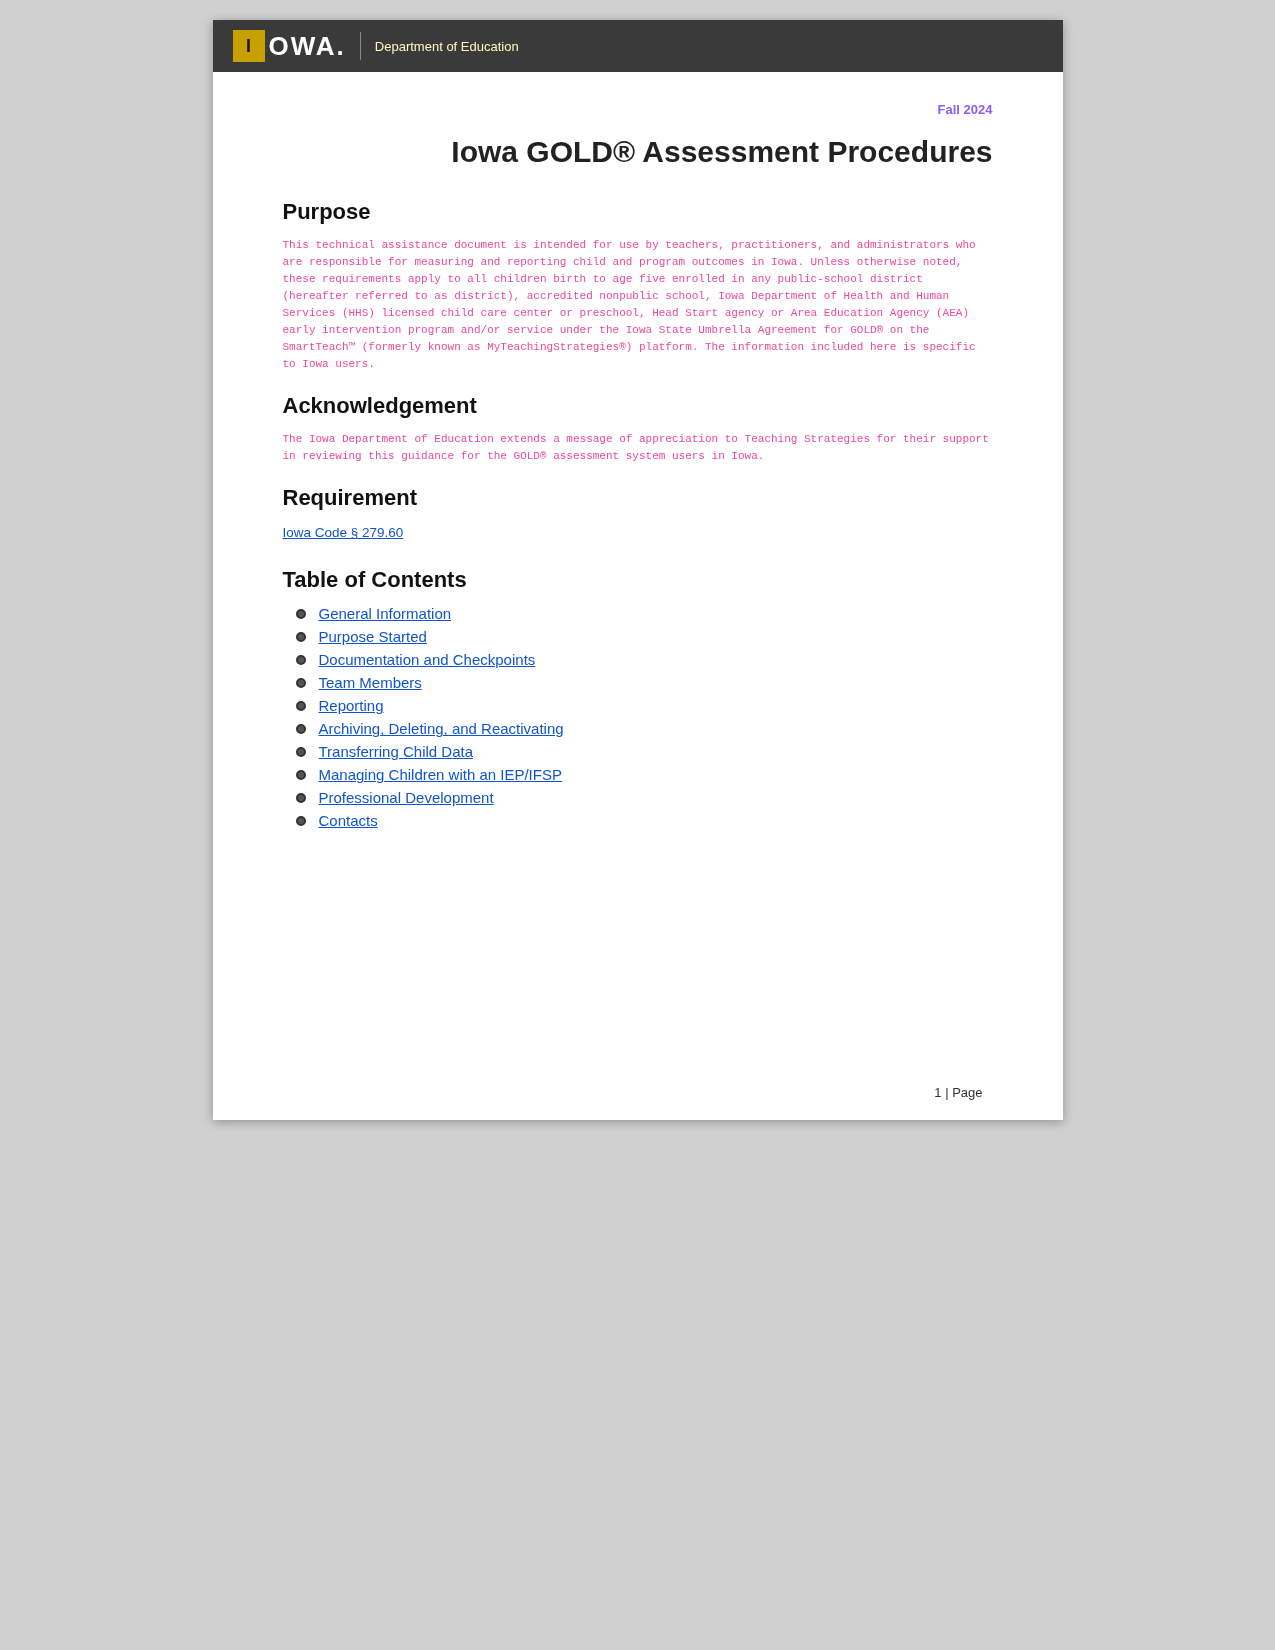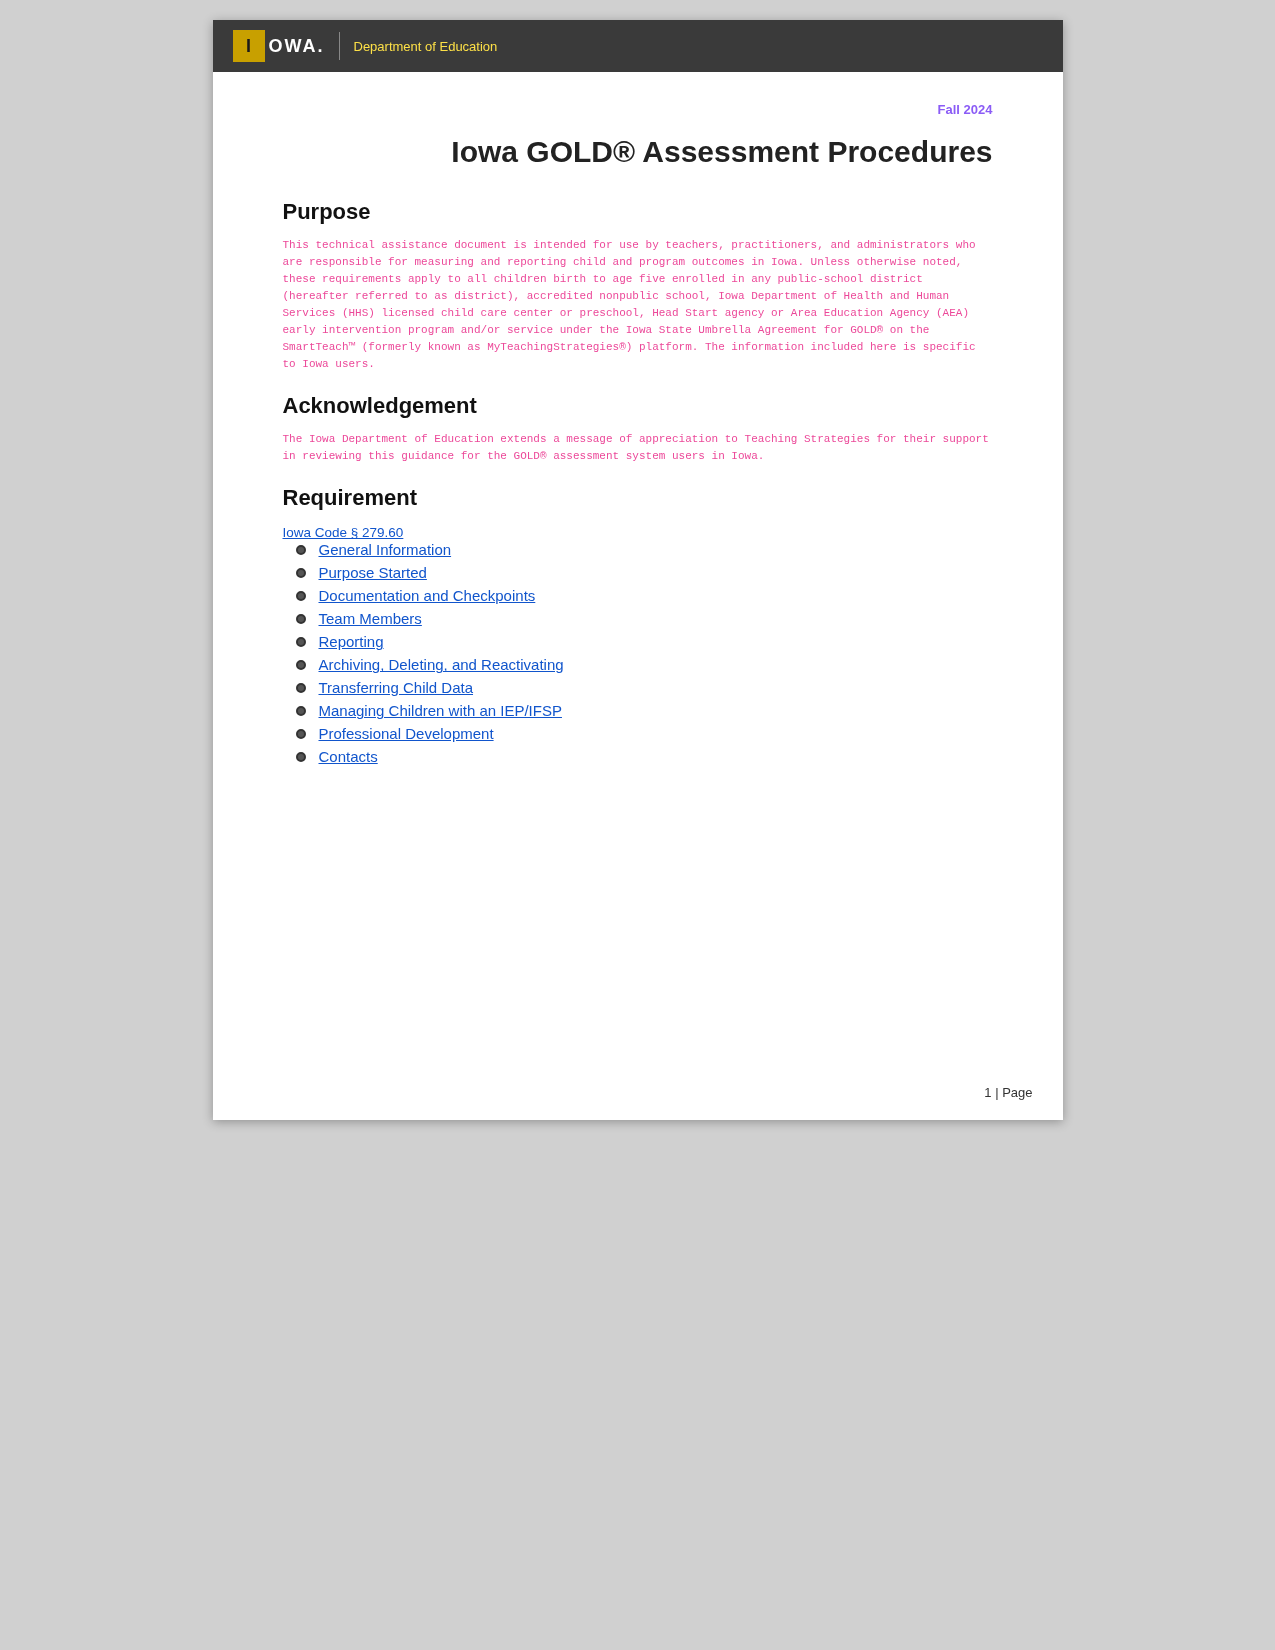--- a/index.html
+++ b/index.html
@@ -57,35 +57,35 @@
       align-items: center;
       justify-content: center;
       color: #1a1a1a;
       font-weight: 900;
       font-size: 18px;
       font-family: Arial, sans-serif;
     }
 
     .logo-text {
       color: #ffffff;
-      font-size: 18px;
+      font-size: 26px;
       font-weight: 900;
       font-family: Arial, sans-serif;
       letter-spacing: 2px;
     }
 
     .header-divider {
       width: 1px;
       height: 28px;
       background: #888;
       margin: 0 14px;
     }
 
     .header-dept {
-      color: #fde047;
+      color: #fef9c3;
       font-size: 13px;
       font-family: Arial, sans-serif;
       font-weight: normal;
     }
 
     
     .content {
       padding: 30px 70px 60px 70px;
       flex: 1;
       position: relative;
@@ -174,21 +174,21 @@
     .toc-link {
       color: #1155cc;
       text-decoration: underline;
       font-size: 15px;
       font-family: Arial, sans-serif;
     }
 
     
     .page-footer {
       text-align: right;
-      padding: 10px 30px 20px 70px;
+      padding: 10px 80px 20px 70px;
       font-size: 13px;
       font-family: Arial, sans-serif;
       color: #333;
     }
   </style>
 </head>
 <body>
 
 <div class="page">
 
@@ -213,20 +213,21 @@
     <p class="body-text">This technical assistance document is intended for use by teachers, practitioners, and administrators who are responsible for measuring and reporting child and program outcomes in Iowa. Unless otherwise noted, these requirements apply to all children birth to age five enrolled in any public-school district (hereafter referred to as district), accredited nonpublic school, Iowa Department of Health and Human Services (HHS) licensed child care center or preschool, Head Start agency or Area Education Agency (AEA) early intervention program and/or service under the Iowa State Umbrella Agreement for GOLD® on the SmartTeach™ (formerly known as MyTeachingStrategies®) platform. The information included here is specific to Iowa users.</p>
 
     <h2 class="section-heading">Acknowledgement</h2>
     <p class="body-text">The Iowa Department of Education extends a message of appreciation to Teaching Strategies for their support in reviewing this guidance for the GOLD® assessment system users in Iowa.</p>
 
     <h2 class="section-heading">Requirement</h2>
     <p>
       <a class="link-text" href="#">Iowa Code § 279.60</a>
     </p>
 
+    <h2 class="section-heading" style="margin-top: 26px;">Table of Contents</h2>
     <ul class="toc-list">
     <li>
           <span class="toc-bullet">
             <span class="toc-bullet-inner"></span>
           </span>
           <a class="toc-link" href="#">General Information</a>
         </li>
         <li>
           <span class="toc-bullet">
             <span class="toc-bullet-inner"></span>

